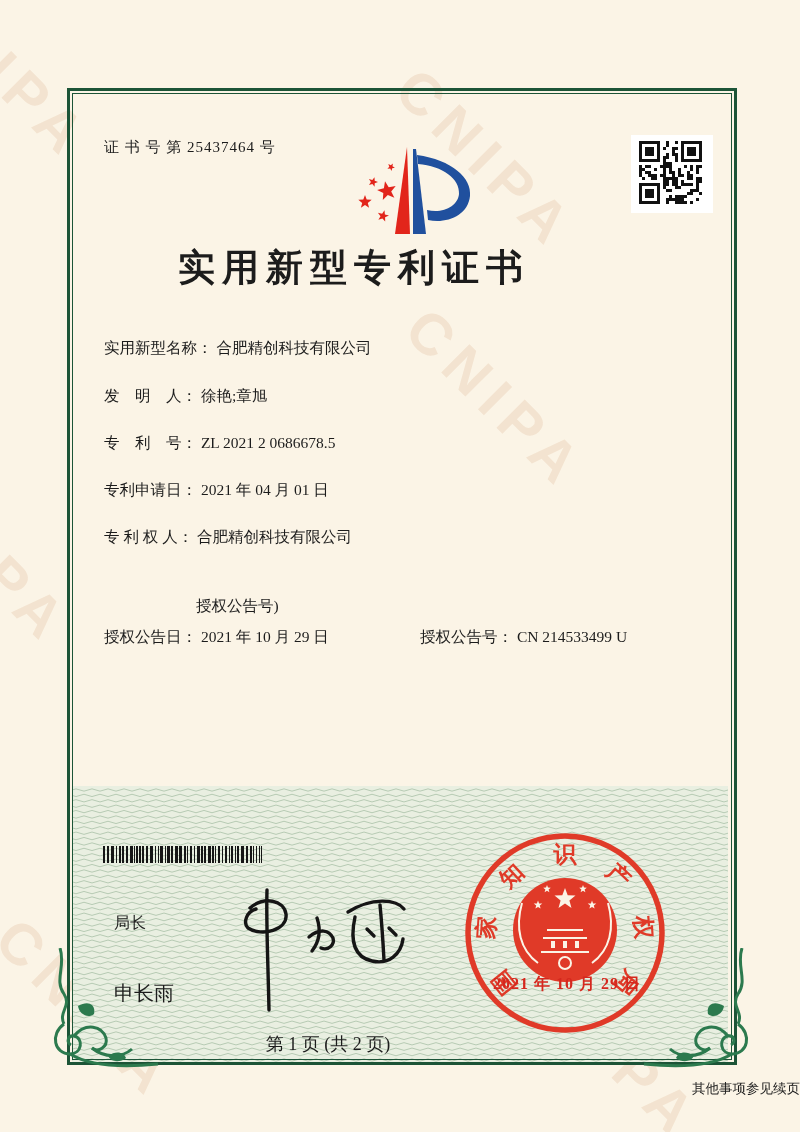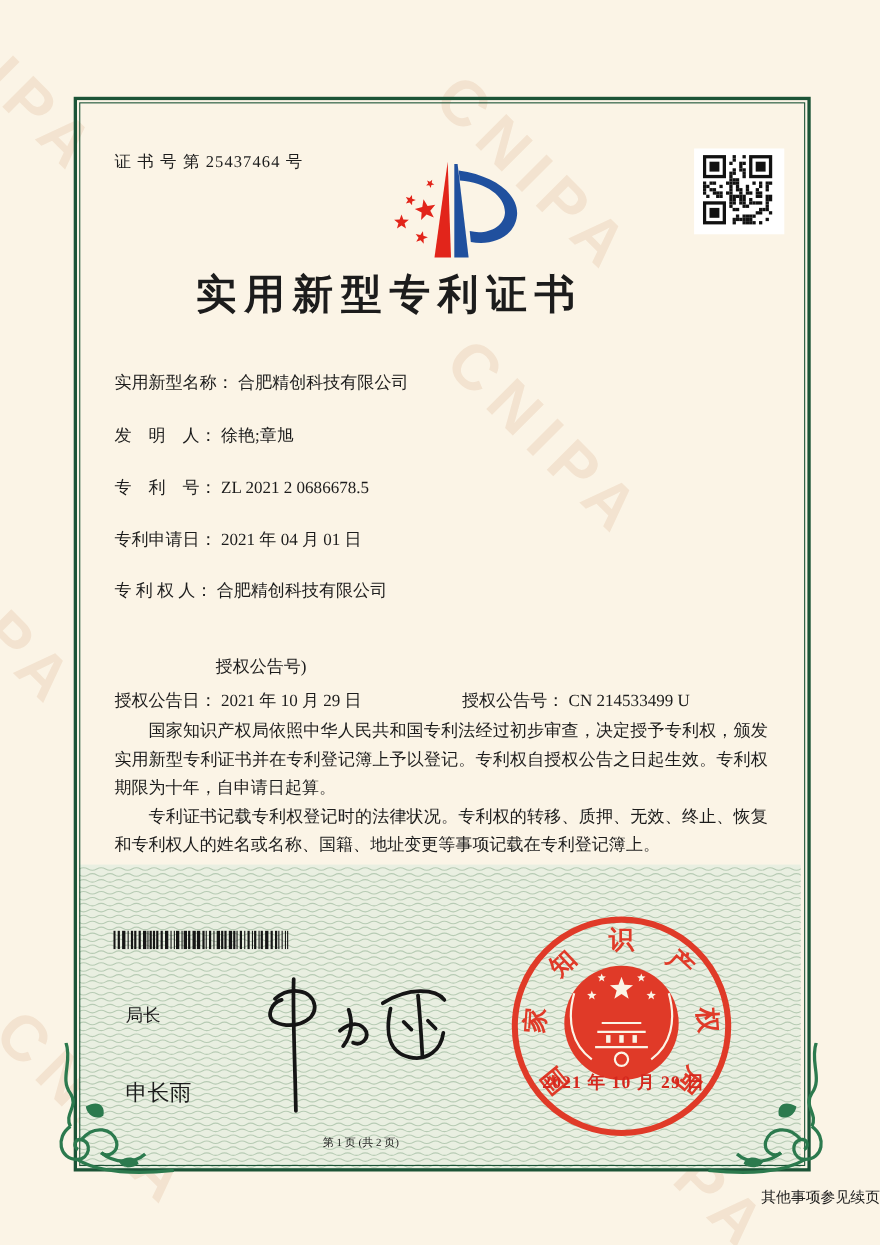--- a/index.html
+++ b/index.html
@@ -25,21 +25,21 @@
   .grant2{position:absolute;z-index:4;left:420px;font-size:15.5px;white-space:nowrap;}
   .paras{position:absolute;z-index:4;left:104px;top:652px;width:594px;}
   .paras p{margin:0;text-indent:2em;font-size:15.5px;line-height:26px;text-align:justify;}
   .barcode{position:absolute;z-index:4;left:103px;top:846px;}
   .role{position:absolute;z-index:4;left:114px;top:913px;font-size:16px;}
   .rname{position:absolute;z-index:4;left:114px;top:980px;font-size:20px;}
   .sig{position:absolute;z-index:5;left:222px;top:880px;}
   .seal{position:absolute;z-index:5;left:458px;top:826px;}
   .seal-date{position:absolute;z-index:6;left:462px;top:974px;width:210px;text-align:center;
              font-size:16px;font-weight:bold;color:#D5281E;letter-spacing:1px;}
-  .pageno{position:absolute;z-index:4;left:0;top:1032px;width:656px;text-align:center;font-size:10px;}
+  .pageno{position:absolute;z-index:4;left:0;top:1032px;width:656px;text-align:center;font-size:18px;}
   .note{position:absolute;z-index:4;left:0;top:1080px;width:800px;text-align:right;font-size:13.5px;}
   .orn{position:absolute;z-index:6;}
   .orn.left{left:48px;top:948px;}
   .orn.right{left:642px;top:948px;transform:scaleX(-1);}
 </style>
 </head>
 <body>
 
 <div class="page">
 
@@ -280,24 +280,20 @@
 
   <div class="row" style="top:627px;">
     <span class="lab">授权公告日：</span>
     <span class="val">2021 年 10 月 29 日</span>
   </div>
   <div class="grant2" style="top:627px;">
     <span class="lab">授权公告号：</span>
     <span class="val">CN 214533499 U</span>
   </div>
 
-  <div class="paras">
-    <p>国家知识产权局依照中华人民共和国专利法经过初步审查，决定授予专利权，颁发实用新型专利证书并在专利登记簿上予以登记。专利权自授权公告之日起生效。专利权期限为十年，自申请日起算。</p>
-    <p>专利证书记载专利权登记时的法律状况。专利权的转移、质押、无效、终止、恢复和专利权人的姓名或名称、国籍、地址变更等事项记载在专利登记簿上。</p>
-  </div>
 
   <svg class="barcode" id="barcode" width="163" height="17">
       <rect x="0" y="0" width="2" height="17" fill="#161616"></rect>
       <rect x="4" y="0" width="2" height="17" fill="#161616"></rect>
       <rect x="8" y="0" width="3" height="17" fill="#161616"></rect>
       <rect x="13" y="0" width="1" height="17" fill="#161616"></rect>
       <rect x="16" y="0" width="2" height="17" fill="#161616"></rect>
       <rect x="19" y="0" width="2" height="17" fill="#161616"></rect>
       <rect x="23" y="0" width="2" height="17" fill="#161616"></rect>
       <rect x="27" y="0" width="3" height="17" fill="#161616"></rect>

